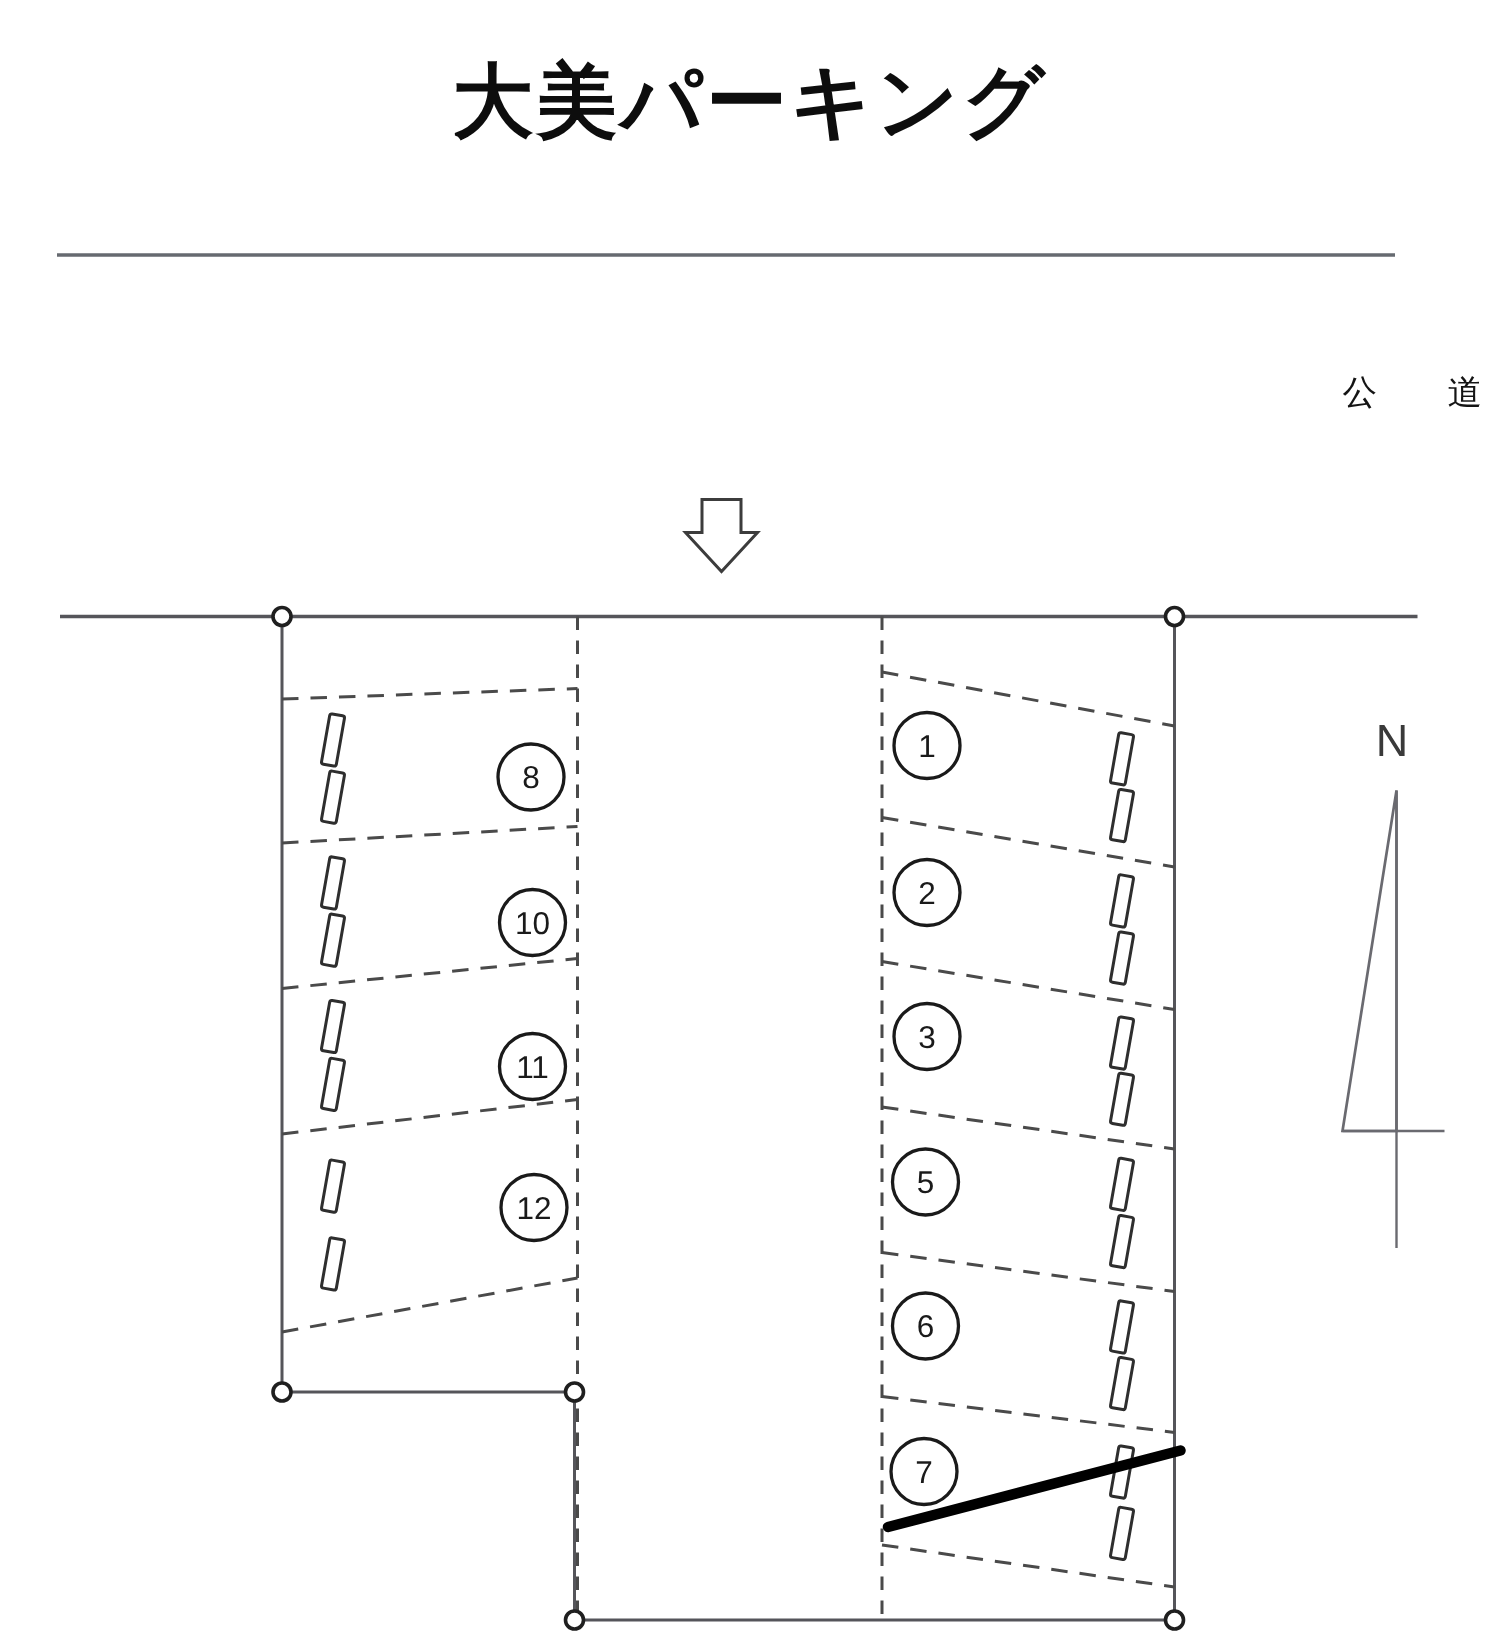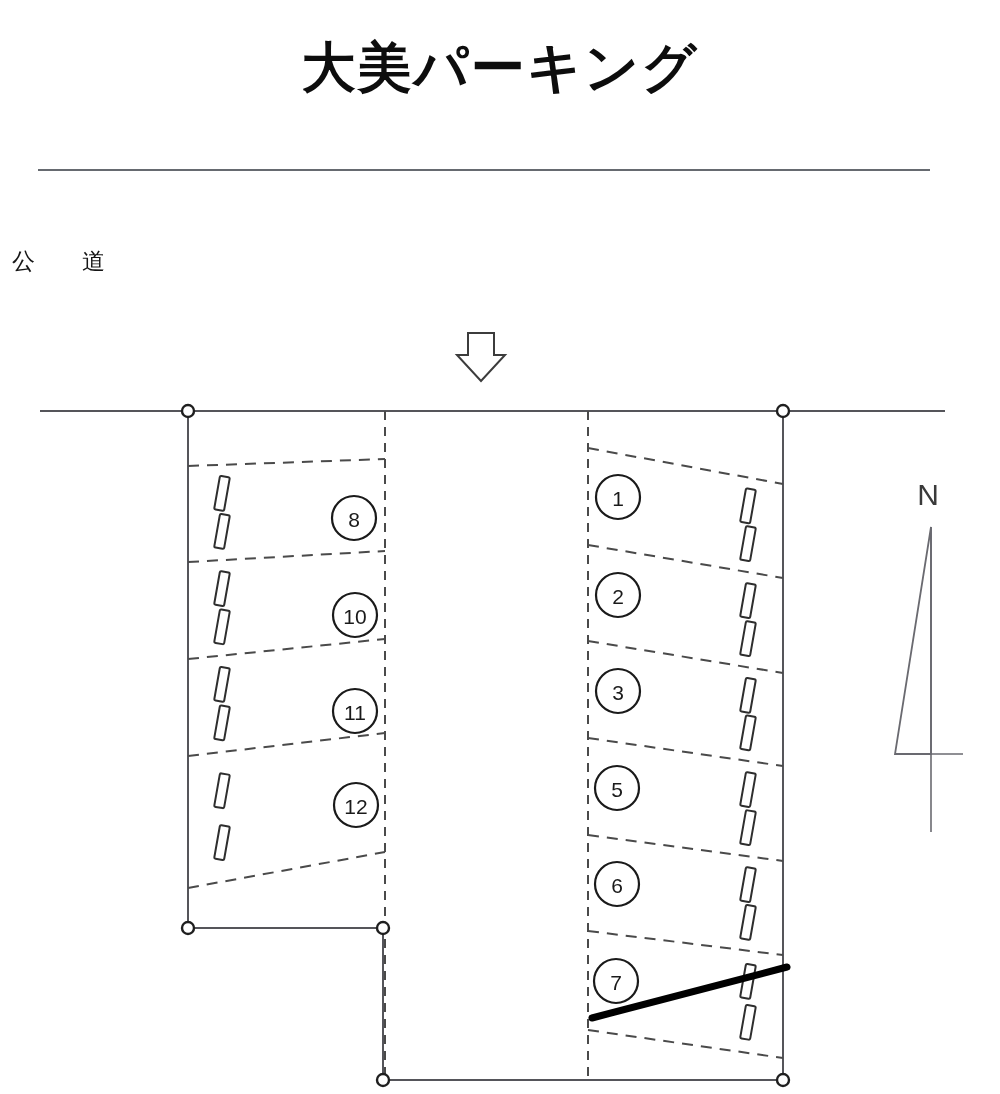--- a/index.html
+++ b/index.html
@@ -33,21 +33,21 @@
     color: #0d0d0d;
     font-family: "DejaVu Sans", "Liberation Sans", sans-serif;
     line-height: 1.05;
     white-space: nowrap;
   }
   .road-label {
     position: absolute;
     top: 246px;
     left: 0;
     width: 1000px;
-    text-align: left;
+    text-align: right;
     font-size: 23px;
     letter-spacing: 12px;
     text-indent: 12px;
     font-weight: 500;
     color: #141414;
     font-family: "DejaVu Sans", "Liberation Sans", sans-serif;
   }
   .north-label {
     position: absolute;
     top: 478px;

